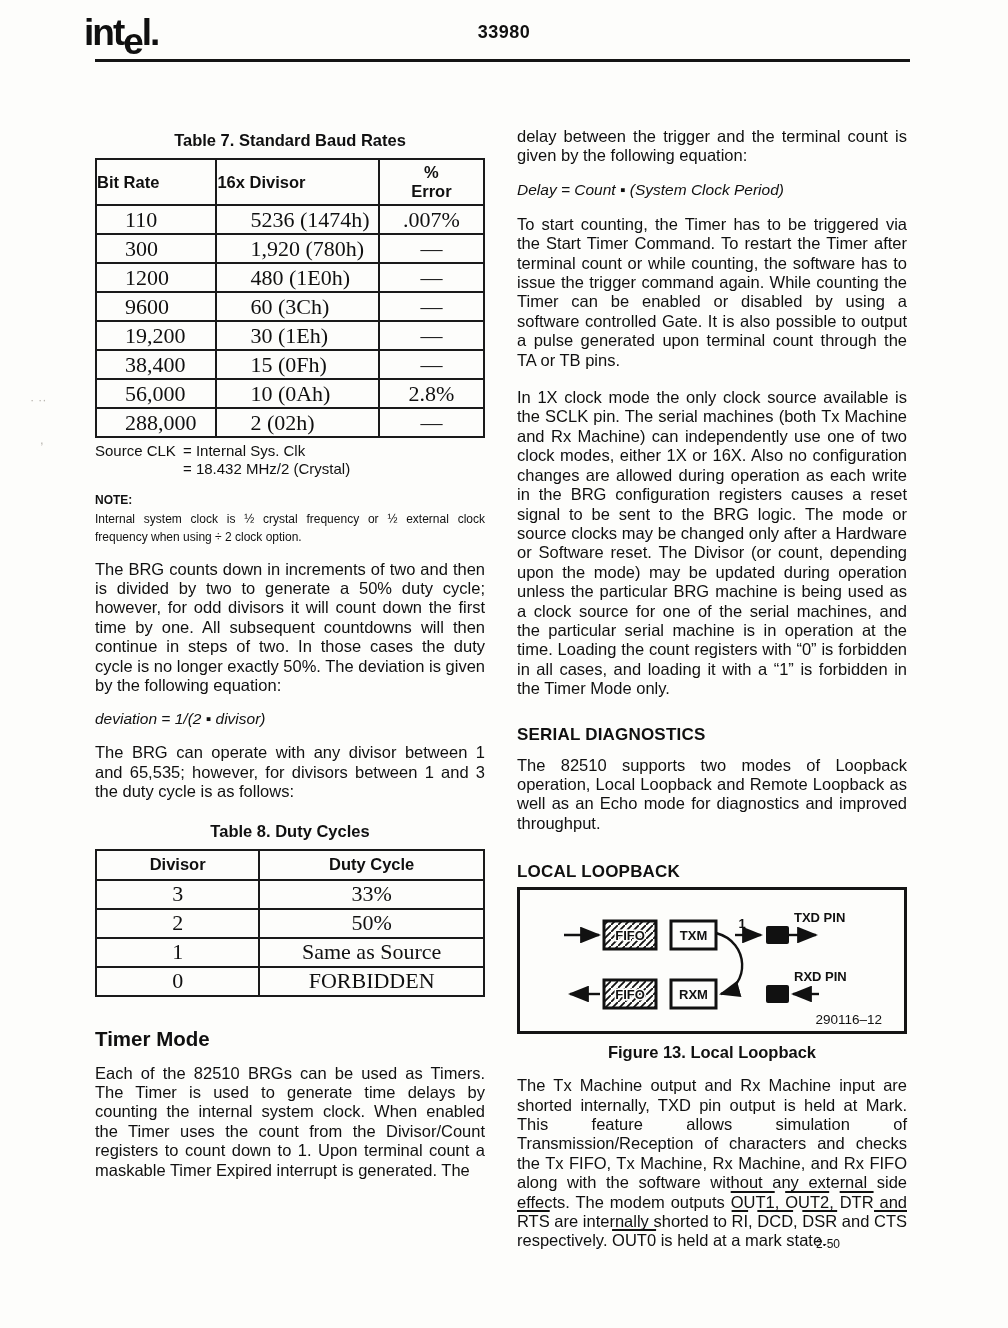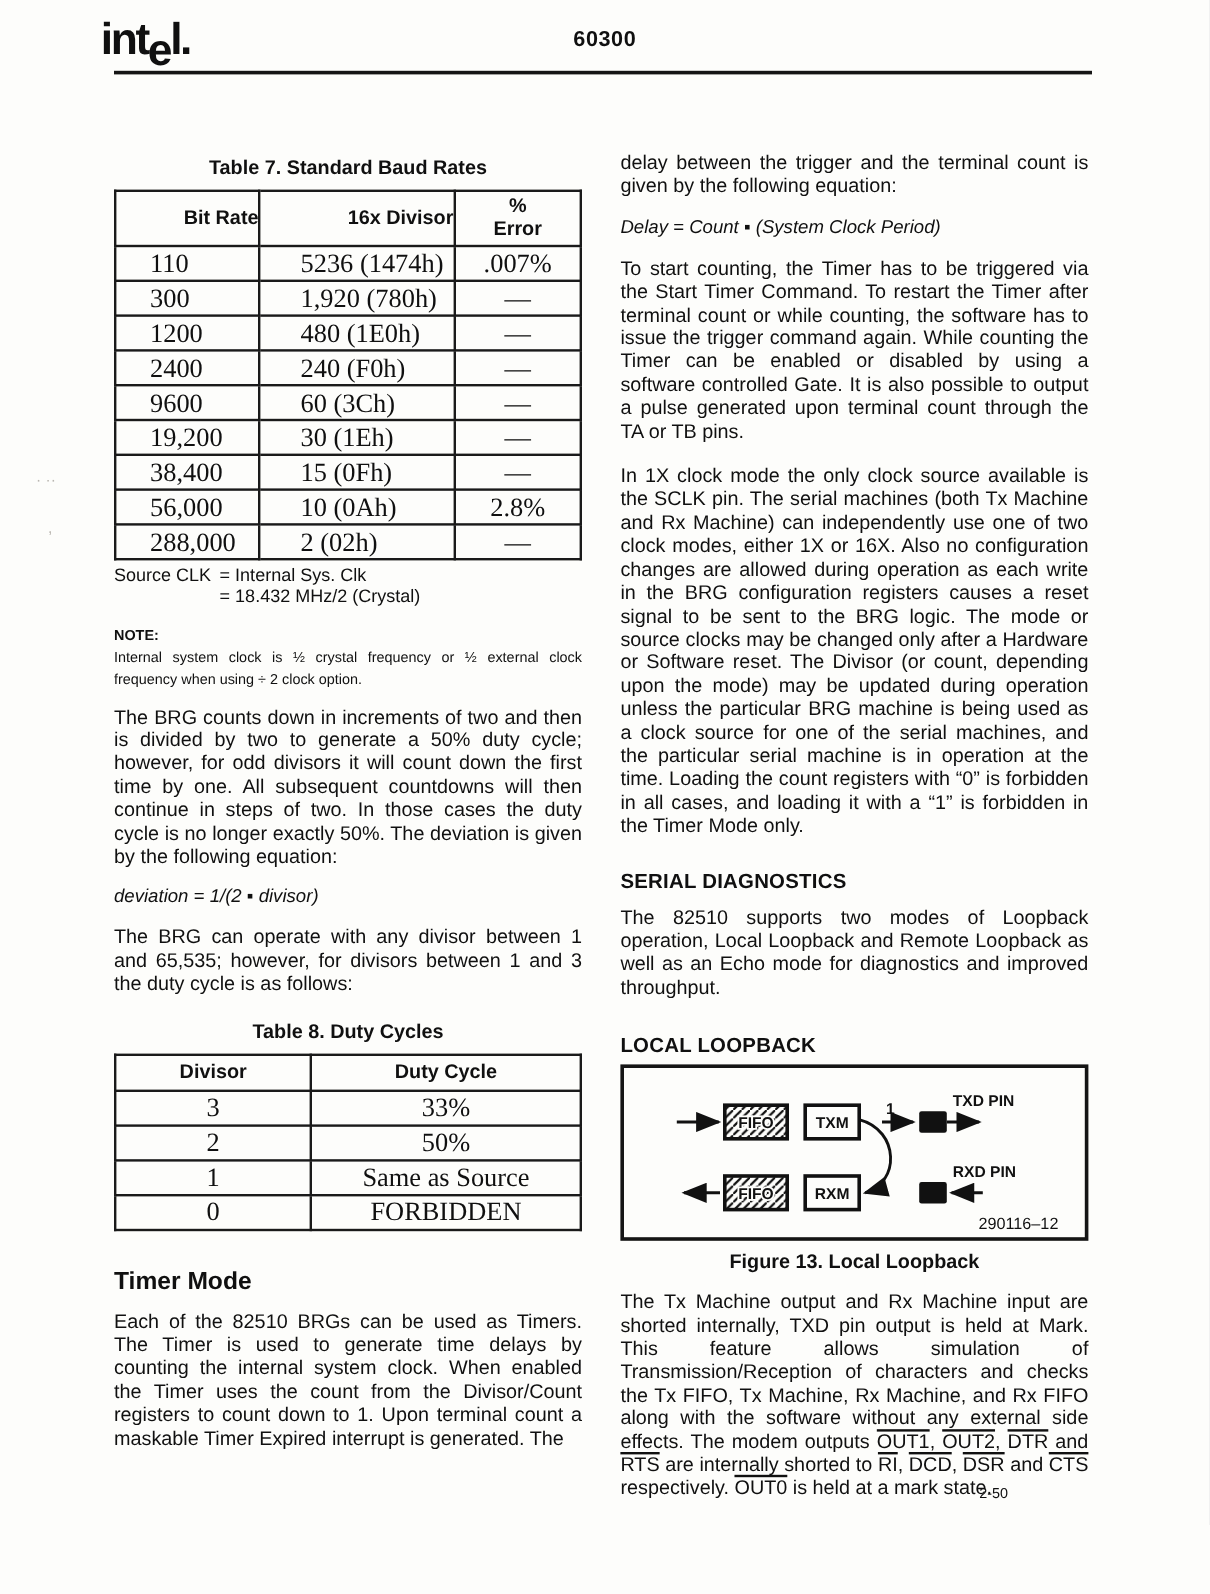--- a/index.html
+++ b/index.html
@@ -33,21 +33,21 @@
   .t8t{margin-top:20px;}
   table{width:100%;border-collapse:collapse;table-layout:fixed;}
   table, th, td{border:2.2px solid #1a1a1a;}
   th{font-size:16.5px;font-weight:bold;text-align:center;padding:0;}
   td{font-size:22px;padding:0;font-family:Liberation Serif, serif;}
   .t7 th{height:44px;}
   .t7 td{height:27px;}
   .t7 .c0{width:31%;padding-left:28px;}
   .t7 .c1{width:42%;padding-left:33px;}
   .t7 .c2{width:27%;text-align:center;}
-  .t7 th.c0,.t7 th.c1{padding-left:0;text-align:right;}
+  .t7 th.c0,.t7 th.c1{padding-left:0;text-align:left;}
   .pre{white-space:pre-line;line-height:19px;}
   .t8 th{height:28px;}
   .t8 td{height:27px;text-align:center;}
   .t8 .d0{width:42%;}
   .t8 .d1{width:58%;text-align:center;}
   
   .srcclk{font-size:15px;line-height:18px;margin-top:4px;}
   .srcclk .row{display:flex;}
   .srcclk .lbl{flex:0 0 88px;}
   .note{margin-top:13px;font-size:12px;line-height:18.5px;}
@@ -70,21 +70,21 @@
   .footer{position:absolute;left:0;top:1237px;width:840px;text-align:right;font-size:12px;}
   
   .speck{position:absolute;color:#b9b6b0;font-size:13px;}
 </style>
 </head>
 <body>
 
 <div class="page">
 
   <div class="logo"><span>int</span><span class="logo-e">e</span><span>l.</span></div>
-  <div class="part-number">60300</div>
+  <div class="part-number">33980</div>
   <div class="header-rule"></div>
 
   <div class="col col-left">
     <div class="tbl-title">Table 7. Standard Baud Rates</div>
     <table class="t7">
       <thead>
         <tr>
           <th class="c0">Bit Rate</th>
           <th class="c1">16x Divisor</th>
           <th class="c2 pre">%
@@ -98,25 +98,20 @@
             <td class="c2">.007%</td>
           </tr>
         <tr>
             <td class="c0">300</td>
             <td class="c1">1,920 (780h)</td>
             <td class="c2">—</td>
           </tr>
         <tr>
             <td class="c0">1200</td>
             <td class="c1">480 (1E0h)</td>
-            <td class="c2">—</td>
-          </tr>
-        <tr>
-            <td class="c0">2400</td>
-            <td class="c1">240 (F0h)</td>
             <td class="c2">—</td>
           </tr>
         <tr>
             <td class="c0">9600</td>
             <td class="c1">60 (3Ch)</td>
             <td class="c2">—</td>
           </tr>
         <tr>
             <td class="c0">19,200</td>
             <td class="c1">30 (1Eh)</td>

